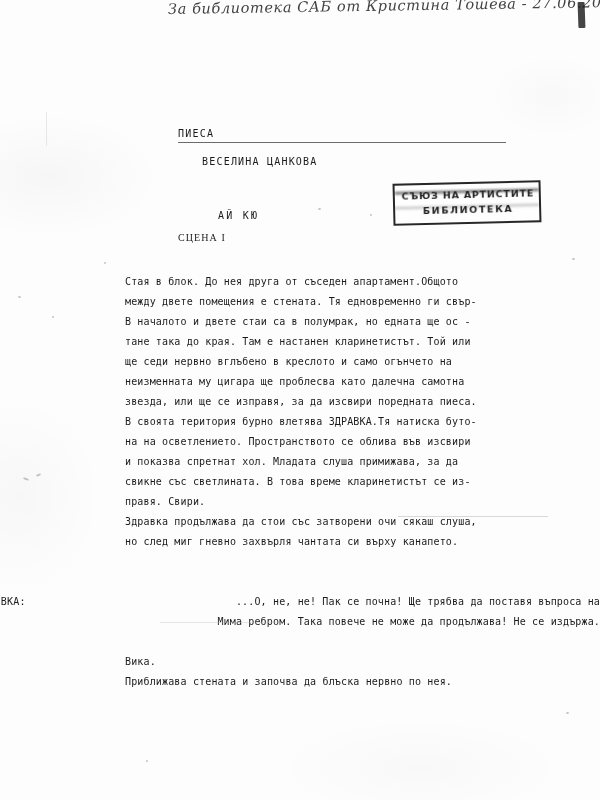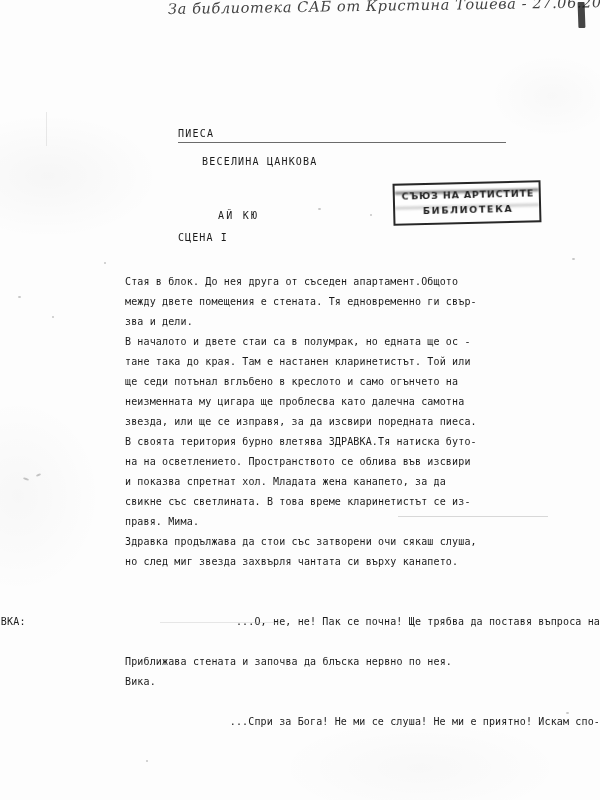--- a/index.html
+++ b/index.html
@@ -93,20 +93,21 @@
     left: 178px;
     top: 206px;
     letter-spacing: 2.2px;
     margin-left: 40px;
   }
   .t-scene {
     position: absolute;
     left: 178px;
     top: 228px;
     letter-spacing: 1.1px;
+    font-family: Liberation Serif, serif;
   }
 
   
   .stamp {
     position: absolute;
     left: 393px;
     top: 182px;
     width: 148px;
     height: 42px;
     border: 2px solid #171717;
@@ -205,58 +206,55 @@
     <div class="stamp-line l1">СЪЮЗ НА АРТИСТИТЕ</div>
     <div class="stamp-smear" style="top:21px; opacity:0.35;"></div>
     <div class="stamp-line l2">БИБЛИОТЕКА</div>
   </div>
 
   <div class="body-wrap typed">
 
     <div class="para">
       <span class="ln">Стая в блок. До нея друга от съседен апартамент.Общото</span>
       <span class="ln">между двете помещения е стената. Тя едновременно ги свър-</span>
-      <span class="ln">зва и дели.</span>
     </div>
 
     <div class="para">
       <span class="ln">В началото и двете стаи са в полумрак, но едната ще ос -</span>
       <span class="ln">тане така до края. Там е настанен кларинетистът. Той или</span>
-      <span class="ln">ще седи потънал вглъбено в креслото и само огънчето на</span>
+      <span class="ln">ще седи нервно вглъбено в креслото и само огънчето на</span>
       <span class="ln">неизменната му цигара ще проблесва като далечна самотна</span>
       <span class="ln">звезда, или ще се изправя, за да изсвири поредната пиеса.</span>
       <span class="ln">В своята територия бурно влетява ЗДРАВКА.Тя натиска буто-</span>
       <span class="ln">на на осветлението. Пространството се облива във изсвири</span>
-      <span class="ln">и показва спретнат хол. Младата жена канапето, за да</span>
+      <span class="ln">и показва спретнат хол. Младата слуша примижава, за да</span>
       <span class="ln">свикне със светлината. В това време кларинетистът се из-</span>
-      <span class="ln">правя. Мима.</span>
+      <span class="ln">правя. Свири.</span>
       <span class="ln">Здравка продължава да стои със затворени очи сякаш слуша,</span>
-      <span class="ln">но след миг звезда захвърля чантата си върху канапето.</span>
+      <span class="ln">но след миг гневно захвърля чантата си върху канапето.</span>
     </div>
 
     <div class="gap"></div>
     <div class="gap"></div>
 
     <div class="cue-row">
       <span class="speaker">РАВКА:</span>
       <span class="ln">...О, не, не! Пак се почна! Ще трябва да поставя въпроса на</span>
+      <span class="ln">Мима ребром. Така повече не може да продължава! Не се издържа.</span>
     </div>
 
     <div class="gap"></div>
 
     <div class="para">
+      <span class="ln">Вика.</span>
       <span class="ln">Приближава стената и започва да блъска нервно по нея.</span>
-      <span class="ln">Вика.</span>
-    </div>
-
-    <div class="gap"></div>
-
-    <div class="cue-row">
-      <span class="ln">...Спри за Бога! Не ми се слуша! Не ми е приятно! Искам спо-</span>
-    </div>
+    </div>
+
+    <div class="gap"></div>
+
 
   </div>
 
   <div class="speck" style="left:18px;  top:296px; width:3px;  height:2px;"></div>
   <div class="speck" style="left:52px;  top:316px; width:2px;  height:2px;"></div>
   <div class="speck" style="left:36px;  top:474px; width:5px;  height:2px; transform:rotate(-22deg);"></div>
   <div class="speck" style="left:23px;  top:478px; width:6px;  height:2px; transform:rotate(18deg);"></div>
   <div class="speck" style="left:104px; top:262px; width:2px;  height:2px;"></div>
   <div class="speck" style="left:318px; top:208px; width:3px;  height:2px;"></div>
   <div class="speck" style="left:370px; top:214px; width:2px;  height:2px;"></div>

